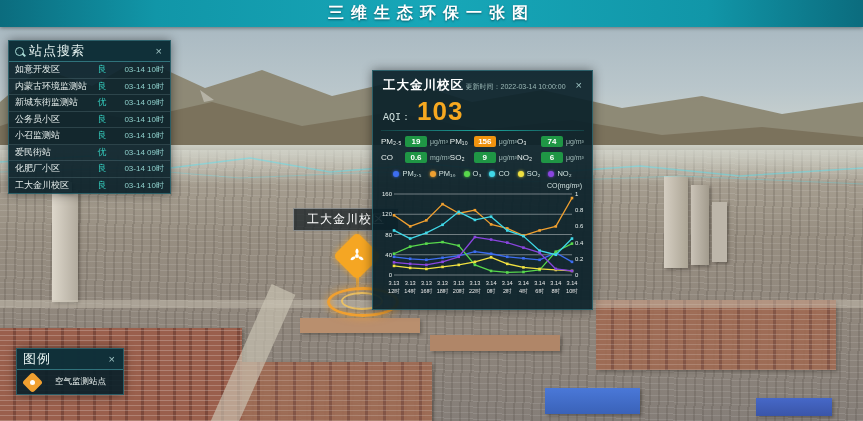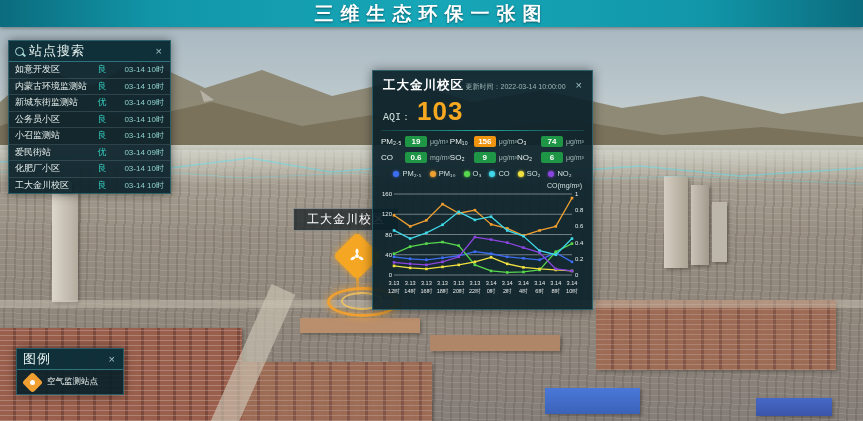--- a/index.html
+++ b/index.html
@@ -23,21 +23,21 @@
   .redrows2{background:
       repeating-linear-gradient(0deg,rgba(255,255,255,.18) 0 1px,rgba(255,255,255,0) 1px 5px),
       repeating-linear-gradient(90deg,#a06a52 0 15px,#835141 15px 18px);opacity:.9;}
   .road{position:absolute;background:#cdc6b6;opacity:.65;}
   .glow{position:absolute;left:0;top:128px;width:863px;height:80px;pointer-events:none;}
 
   
   .banner{position:absolute;left:0;top:0;width:863px;height:27px;z-index:30;
     background:linear-gradient(90deg,#0b6c7e 0%,#1196a8 18%,#17a7b8 50%,#1196a8 82%,#0b6c7e 100%);
     box-shadow:0 1px 4px rgba(0,0,0,.4);display:flex;align-items:center;justify-content:center;}
-  .banner span{color:#fff;font-size:19px;font-weight:bold;letter-spacing:7px;text-shadow:0 1px 2px rgba(0,40,50,.6);}
+  .banner span{color:#fff;font-size:16px;font-weight:bold;letter-spacing:7px;text-shadow:0 1px 2px rgba(0,40,50,.6);}
 
   
   .panel{position:absolute;background:rgba(10,33,41,.92);border:1px solid rgba(70,160,170,.45);
     box-shadow:0 0 10px rgba(0,0,0,.45);color:#dfe9e8;z-index:20;}
   .p-head{display:flex;align-items:center;height:20px;padding:0 6px;background:rgba(16,48,58,.95);
     border-bottom:1px solid rgba(80,180,190,.5);}
   .p-title{font-size:13px;color:#e8f4f2;flex:1;letter-spacing:1px;}
   .close{color:#9fc4c4;font-size:11px;cursor:pointer;padding:0 2px;line-height:1;}
   .mag{width:7px;height:7px;border:1.4px solid #a9dcd6;border-radius:50%;position:relative;margin-right:5px;flex:none;}
   .mag::after{content:"";position:absolute;width:4px;height:1.5px;background:#a9dcd6;right:-3px;bottom:-1px;transform:rotate(45deg);}
@@ -82,21 +82,21 @@
   .stripes{flex:1;height:8px;background:repeating-linear-gradient(115deg,#20d8e8 0 3px,rgba(0,0,0,0) 3px 7px);}
   .layer-item{display:flex;align-items:center;gap:6px;height:13px;font-size:8.5px;color:#cfeef2;}
   .chk{width:9px;height:9px;background:#20c4d8;border-radius:1px;color:#073540;font-size:8px;line-height:9px;text-align:center;flex:none;cursor:pointer;}
   .hexwrap{position:absolute;right:-5px;top:-20px;width:40px;height:42px;filter:drop-shadow(0 0 4px rgba(40,230,245,.8));}
   .hex-outer{position:absolute;inset:0;background:#2ae0f0;clip-path:polygon(27% 4%,73% 4%,97% 50%,73% 96%,27% 96%,3% 50%);}
   .hex-inner{position:absolute;inset:3px;background:#0a3540;clip-path:polygon(27% 4%,73% 4%,97% 50%,73% 96%,27% 96%,3% 50%);
     display:flex;align-items:center;justify-content:center;}
 
   
   .legend-panel{left:16px;top:348px;width:106px;}
-  .lg-item{display:flex;align-items:center;gap:7px;height:24px;padding:0 8px;font-size:8.5px;color:#e6eeec;}
+  .lg-item{display:flex;align-items:center;gap:15px;height:24px;padding:0 8px;font-size:8.5px;color:#e6eeec;}
   .dia{width:15px;height:15px;border-radius:3px;transform:rotate(45deg);display:flex;align-items:center;justify-content:center;flex:none;}
   .dia > *{transform:rotate(-45deg);}
   .dia-inner{width:5px;height:5px;background:#fff;border-radius:50%;}
 
   
   .map-label{position:absolute;left:293px;top:208px;width:104px;height:21px;z-index:6;
     background:rgba(18,28,33,.72);border:1px solid rgba(255,255,255,.4);
     display:flex;align-items:center;justify-content:center;color:#fff;font-size:12px;letter-spacing:1px;}
   .marker{position:absolute;left:340px;top:239px;width:34px;height:34px;z-index:5;
     background:#f5a623;border-radius:5px;transform:rotate(45deg);

